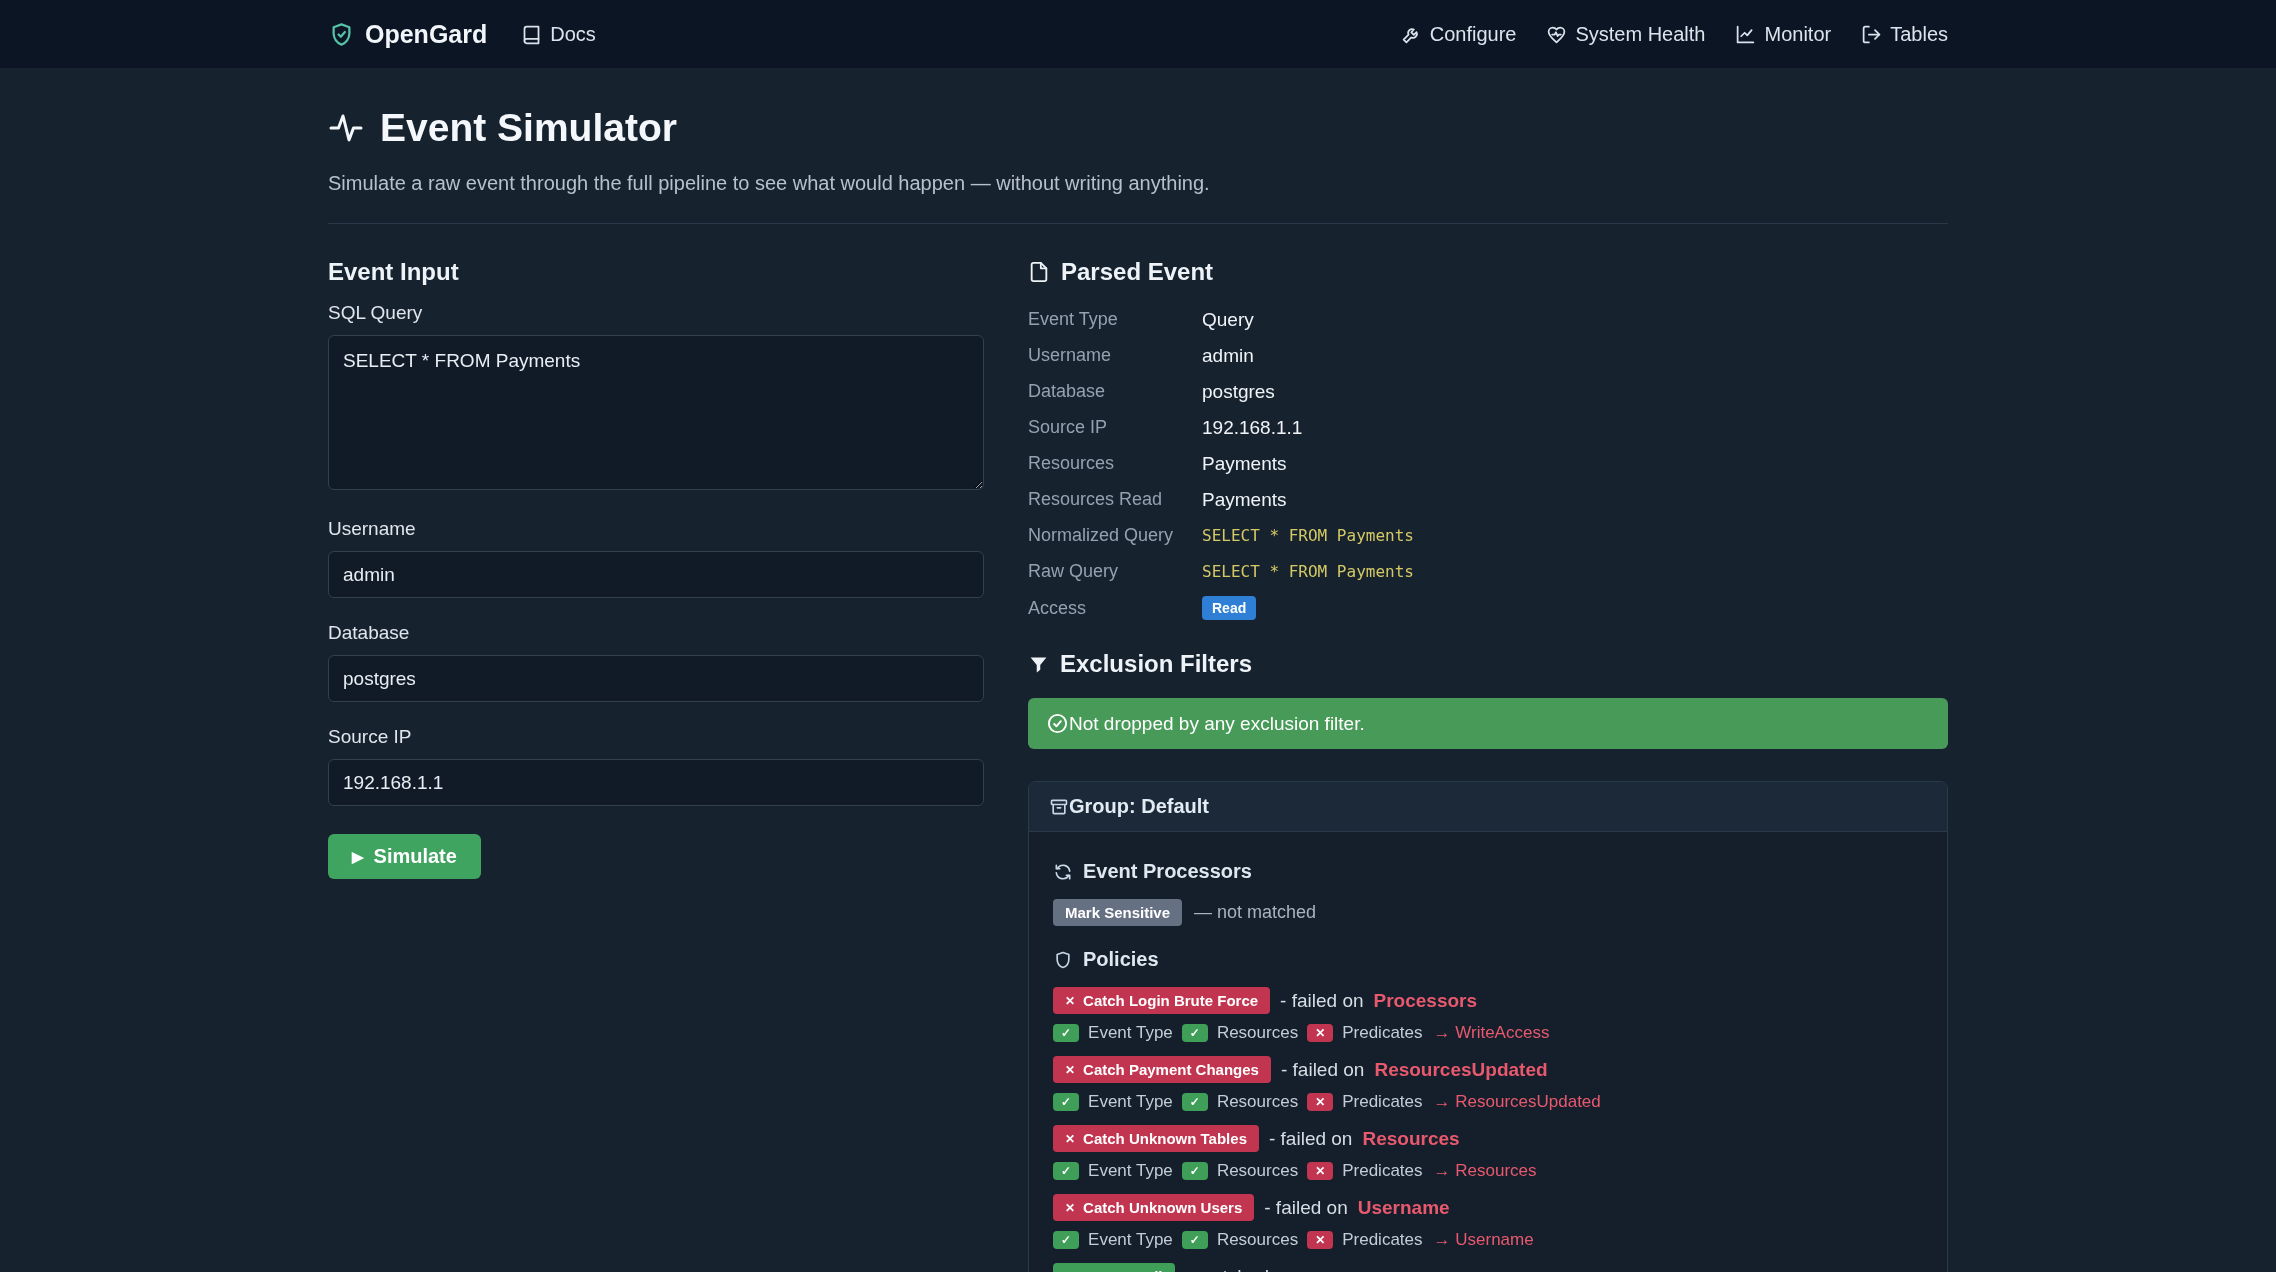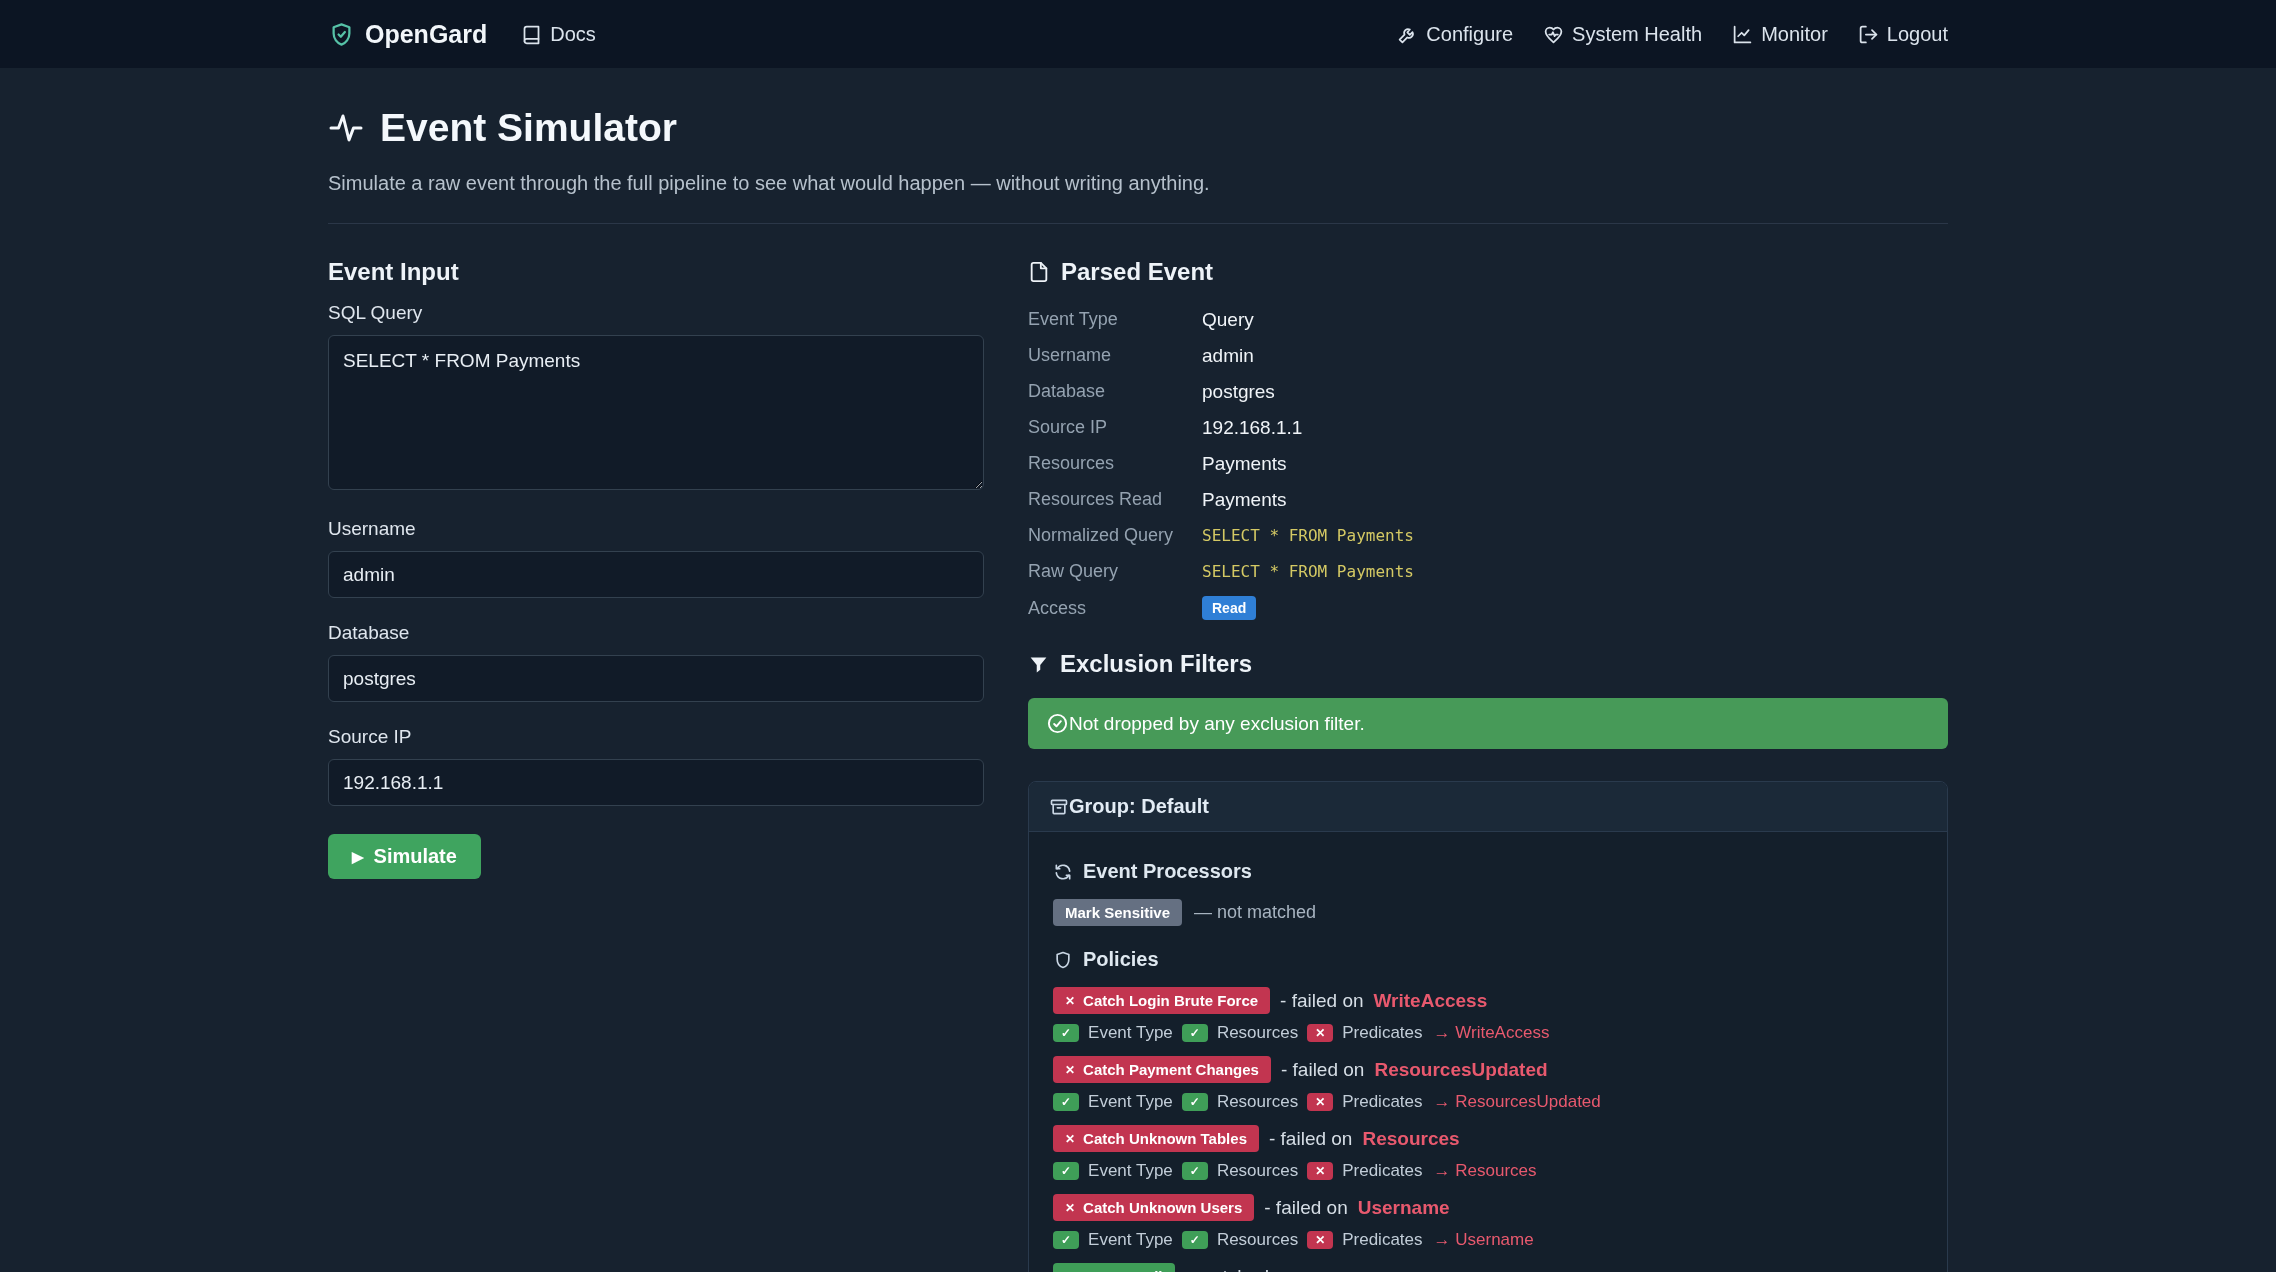--- a/index.html
+++ b/index.html
@@ -144,21 +144,21 @@
         <span>Monitor</span>
       </a>
       <a class="nav-link">
         <span>
           <svg width="21" height="21" viewBox="0 0 24 24" fill="none" stroke="#dbe3ec" stroke-width="2" stroke-linecap="round" stroke-linejoin="round">
               <path d="M9 21H5a2 2 0 01-2-2V5a2 2 0 012-2h4"></path>
               <path d="M16 17l5-5-5-5"></path>
               <path d="M21 12H9"></path>
             </svg>
         </span>
-        <span>Logout</span>
+        <span>Tables</span>
       </a>
     </div>
   </div>
 </nav>
 
 <main class="container">
   <div class="page-head">
     <span>
       <svg width="36" height="36" viewBox="0 0 24 24" fill="none" stroke="#f4f8fc" stroke-width="2" stroke-linecap="round" stroke-linejoin="round">
           <polyline points="2 12 7 12 10 4 14 20 17 12 22 12"></polyline>
@@ -298,21 +298,21 @@
             <span>Policies</span>
           </h3>
 
           <div class="policy">
             <div class="policy-head">
               <span class="badge-danger">
                 <span class="glyph">✕</span>
                 <span>Catch Login Brute Force</span>
               </span>
               <span>- failed on</span>
-              <span class="failed-on">WriteAccess</span>
+              <span class="failed-on">Processors</span>
             </div>
             <div class="policy-checks">
               <span class="mini pass">✓</span>
               <span>Event Type</span>
               <span class="mini pass">✓</span>
               <span>Resources</span>
               <span class="mini fail">✕</span>
               <span>Predicates</span>
               <span class="arrow-target">→ WriteAccess</span>
             </div>

